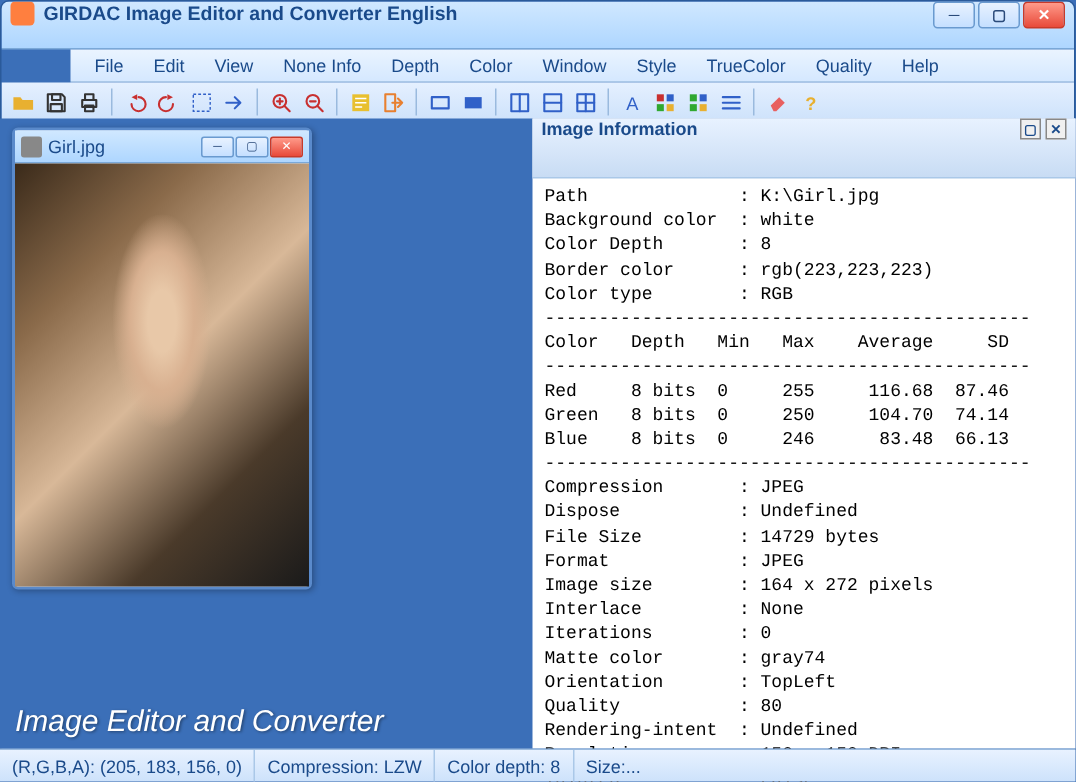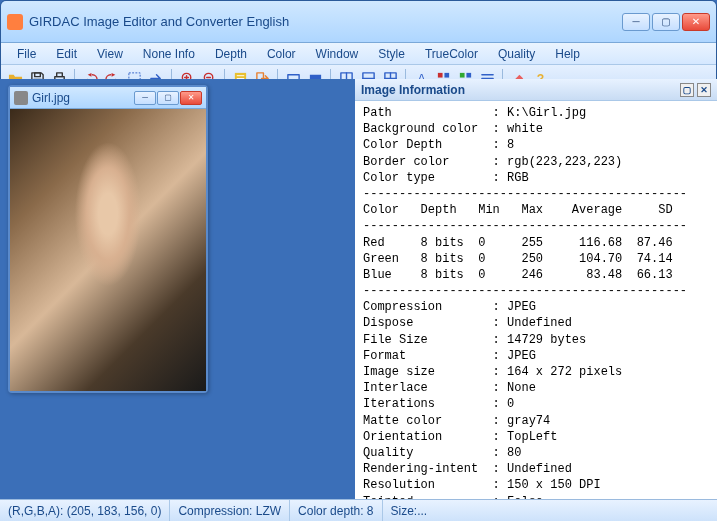--- a/index.html
+++ b/index.html
@@ -1,25 +1,25 @@
 <!DOCTYPE html>
 <html><head>
 <meta charset="utf-8">
 <style>
 * { margin: 0; padding: 0; box-sizing: border-box; font-family: "Segoe UI", Tahoma, sans-serif; }
 body { width: 717px; height: 521px; overflow: hidden; background: #3b6fb8; border: 1px solid #2a5a9a; border-radius: 6px 6px 0 0; }
 
-.titlebar { height: 42px; background: linear-gradient(#d0e8ff, #aed6ff); display: flex; align-items: center; padding: 0 6px; border-bottom: 1px solid #7aa8d8; }
+.titlebar { height: 32px; background: linear-gradient(#d0e8ff, #aed6ff); display: flex; align-items: flex-start; padding: 0 6px; border-bottom: 1px solid #7aa8d8; font-weight: bold; }
 .titlebar .icon { width: 16px; height: 16px; background: #ff7f3f; border-radius: 3px; margin-right: 6px; }
 .titlebar .title { flex: 1; color: #1a4a8a; font-size: 13px; }
 .winbtns { display: flex; gap: 2px; }
 .winbtn { width: 28px; height: 18px; border: 1px solid #6a9acf; border-radius: 3px; background: linear-gradient(#e8f2ff,#c5dfff); display: flex; align-items: center; justify-content: center; font-size: 10px; color: #2a4a7a; cursor: pointer; }
 .winbtn.close { background: linear-gradient(#ff9a8a,#e84a3a); color: #fff; border-color: #c83a2a; }
 
-.menubar { height: 22px; background: linear-gradient(#eaf4ff,#d5e8ff); display: flex; align-items: center; padding: 0 6px; gap: 0; font-size: 12px; border-bottom: 1px solid #aac8e8; }
+.menubar { height: 22px; background: linear-gradient(#eaf4ff,#d5e8ff); display: flex; align-items: center; padding: 0 6px; gap: 0; font-size: 12px; border-bottom: 1px solid #aac8e8; margin-left: 46px; }
 .menuitem { padding: 2px 10px; color: #1a4a8a; cursor: pointer; }
 
 .toolbar { height: 27px; background: linear-gradient(#e5f0ff,#cde2fb); display: flex; align-items: center; padding: 0 4px; gap: 2px; border-bottom: 1px solid #9abade; }
 .tbtn { width: 20px; height: 20px; display: flex; align-items: center; justify-content: center; cursor: pointer; border-radius: 2px; font-size: 13px; }
 .tsep { width: 1px; height: 18px; background: #9abade; margin: 0 3px; }
 
 .workspace { position: absolute; top: 79px; bottom: 22px; left: 0; right: 0; background: #3b6fb8; }
 
 .childwin { position: absolute; left: 8px; top: 6px; width: 200px; border: 2px solid #5a8acb; border-radius: 4px; background: #fff; box-shadow: 1px 1px 4px rgba(0,0,0,0.3); }
 .childbar { height: 22px; background: linear-gradient(#d0e8ff,#aed6ff); display: flex; align-items: center; padding: 0 4px; border-bottom: 1px solid #7aa8d8; justify-content: center; }
@@ -27,21 +27,21 @@
 .childbar .ctitle { flex: 1; color: #1a4a8a; font-size: 12px; }
 .childbtns { display: flex; gap: 1px; }
 .childbtn { width: 22px; height: 14px; border: 1px solid #6a9acf; border-radius: 2px; background: linear-gradient(#e8f2ff,#c5dfff); display:flex;align-items:center;justify-content:center; font-size: 8px; color:#2a4a7a; cursor:pointer; }
 .childbtn.close { background: linear-gradient(#ff9a8a,#e84a3a); color:#fff; border-color:#c83a2a; }
 .childimg { width: 100%; height: 282px; background: linear-gradient(135deg, #3a2a1a 0%, #8a6a4a 25%, #d8b898 50%, #4a3a2a 75%, #1a1a1a 100%); position: relative; overflow: hidden; }
 .childimg::after { content:''; position:absolute; left:28%; top:12%; width:44%; height:56%; background: radial-gradient(ellipse 55% 65% at 50% 45%, #e8c8a8 20%, #d8b090 45%, rgba(0,0,0,0) 70%); border-radius: 50% 50% 45% 45%; }
 
 .brand { position: absolute; left: 10px; bottom: 6px; color: #fff; font-size: 20px; font-style: italic; font-weight: 500; text-shadow: 1px 1px 2px rgba(0,0,0,0.4); }
 
 .infopanel { position: absolute; right: 0; top: 0; bottom: 0; width: 362px; background: #fff; }
-.infohead { height: 22px; background: linear-gradient(#e8f2ff,#c8dcf4); display:flex; align-items:center; padding: 0 6px; border-bottom:1px solid #aac8e8; color:#1a4a8a; font-size:12px; font-weight:bold; }
+.infohead { height: 40px; background: linear-gradient(#e8f2ff,#c8dcf4); display:flex; align-items:flex-start; padding: 0 6px; border-bottom:1px solid #aac8e8; color:#1a4a8a; font-size:12px; font-weight:bold; }
 .infohead span:first-child { flex:1; }
 .infohead .pbtn { width:14px; height:14px; margin-left:3px; border:1px solid #888; display:flex;align-items:center;justify-content:center;font-size:9px;cursor:pointer; background:#f0f0f0; }
 .infobody { padding: 4px 8px; font-family: "Courier New", monospace; font-size: 12px; line-height: 1.35; color: #000; white-space: pre; overflow: hidden; }
 
 .statusbar { position: absolute; bottom: 0; left: 0; right: 0; height: 22px; background: linear-gradient(#e8f2ff,#cde2fb); border-top: 1px solid #9abade; display:flex; align-items:center; font-size: 12px; color:#1a4a8a; }
 .statuscell { padding: 0 8px; border-right: 1px solid #aac8e8; height: 100%; display:flex; align-items:center; }
 
 svg { width: 15px; height: 15px; }
 </style>
 </head>
@@ -220,20 +220,21 @@
       <div class="ctitle">Girl.jpg</div>
       <div class="childbtns">
         <div class="childbtn">─</div>
         <div class="childbtn">▢</div>
         <div class="childbtn close">✕</div>
       </div>
     </div>
     <div class="childimg"></div>
   </div>
 
+  <div class="brand">Image Editor and Converter</div>
 
   <div class="infopanel">
     <div class="infohead">
       <span>Image Information</span>
       <span class="pbtn">▢</span>
       <span class="pbtn">✕</span>
     </div>
     <div class="infobody" id="infobody">Path              : K:\Girl.jpg
 Background color  : white
 Color Depth       : 8

